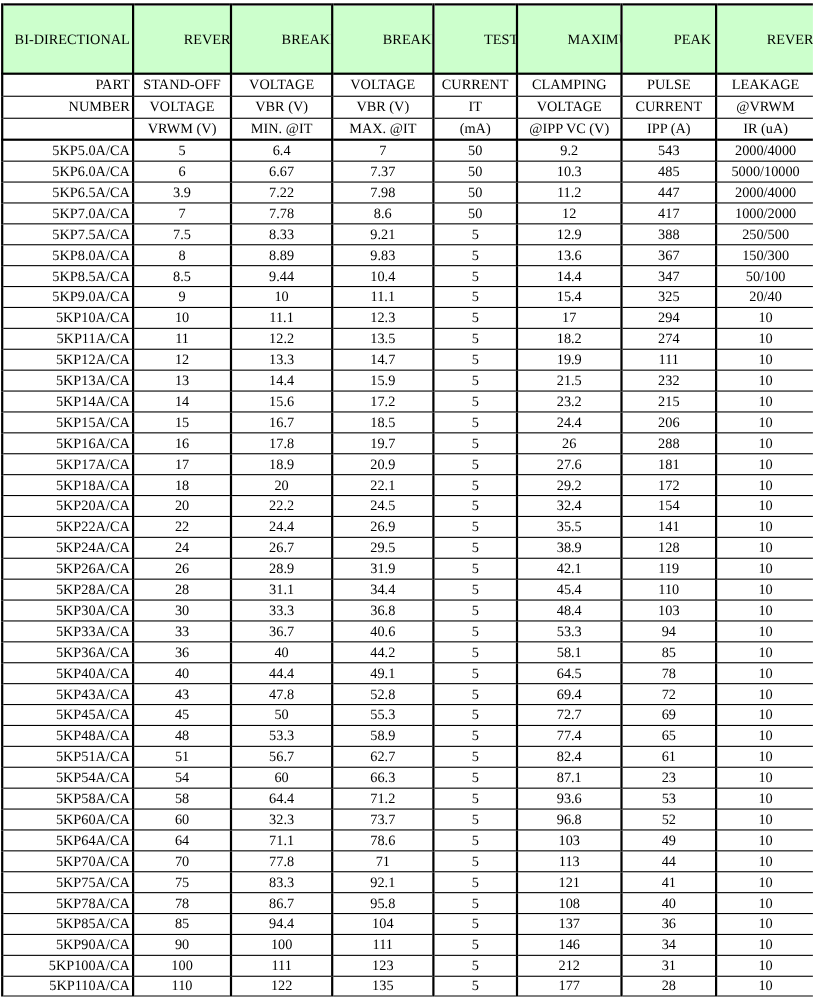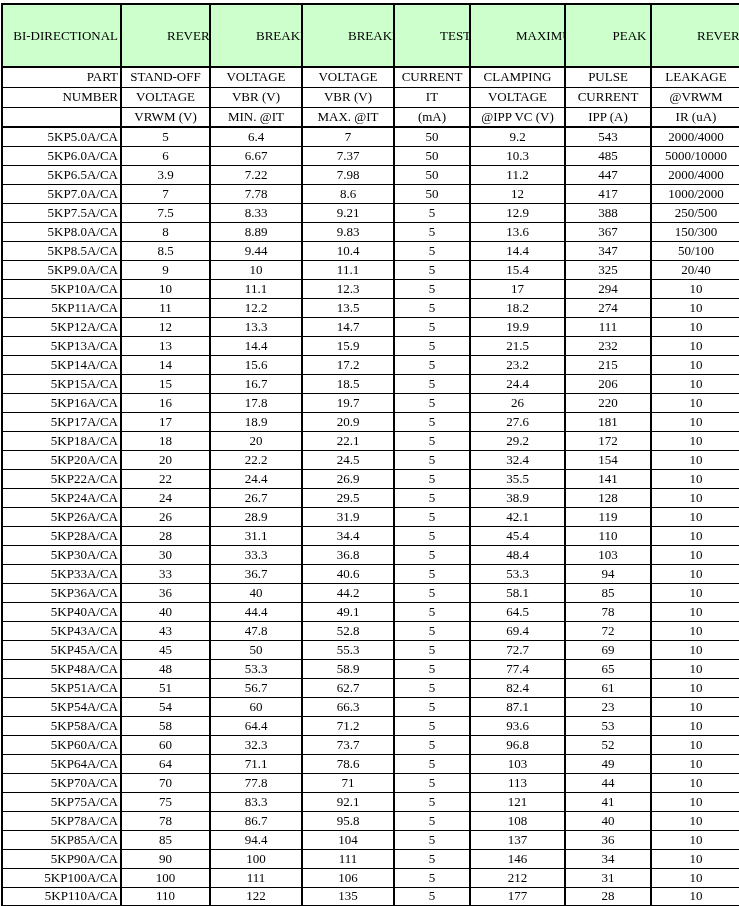--- a/index.html
+++ b/index.html
@@ -245,21 +245,21 @@
         <td class="c6">206</td>
         <td class="c7">10</td>
       </tr>
       <tr class="drow">
         <td class="c0">5KP16A/CA</td>
         <td class="c1">16</td>
         <td class="c2">17.8</td>
         <td class="c3">19.7</td>
         <td class="c4">5</td>
         <td class="c5">26</td>
-        <td class="c6">220</td>
+        <td class="c6">288</td>
         <td class="c7">10</td>
       </tr>
       <tr class="drow">
         <td class="c0">5KP17A/CA</td>
         <td class="c1">17</td>
         <td class="c2">18.9</td>
         <td class="c3">20.9</td>
         <td class="c4">5</td>
         <td class="c5">27.6</td>
         <td class="c6">181</td>
@@ -492,21 +492,21 @@
         <td class="c3">111</td>
         <td class="c4">5</td>
         <td class="c5">146</td>
         <td class="c6">34</td>
         <td class="c7">10</td>
       </tr>
       <tr class="drow">
         <td class="c0">5KP100A/CA</td>
         <td class="c1">100</td>
         <td class="c2">111</td>
-        <td class="c3">106</td>
+        <td class="c3">123</td>
         <td class="c4">5</td>
         <td class="c5">212</td>
         <td class="c6">31</td>
         <td class="c7">10</td>
       </tr>
       <tr class="drow">
         <td class="c0">5KP110A/CA</td>
         <td class="c1">110</td>
         <td class="c2">122</td>
         <td class="c3">135</td>

